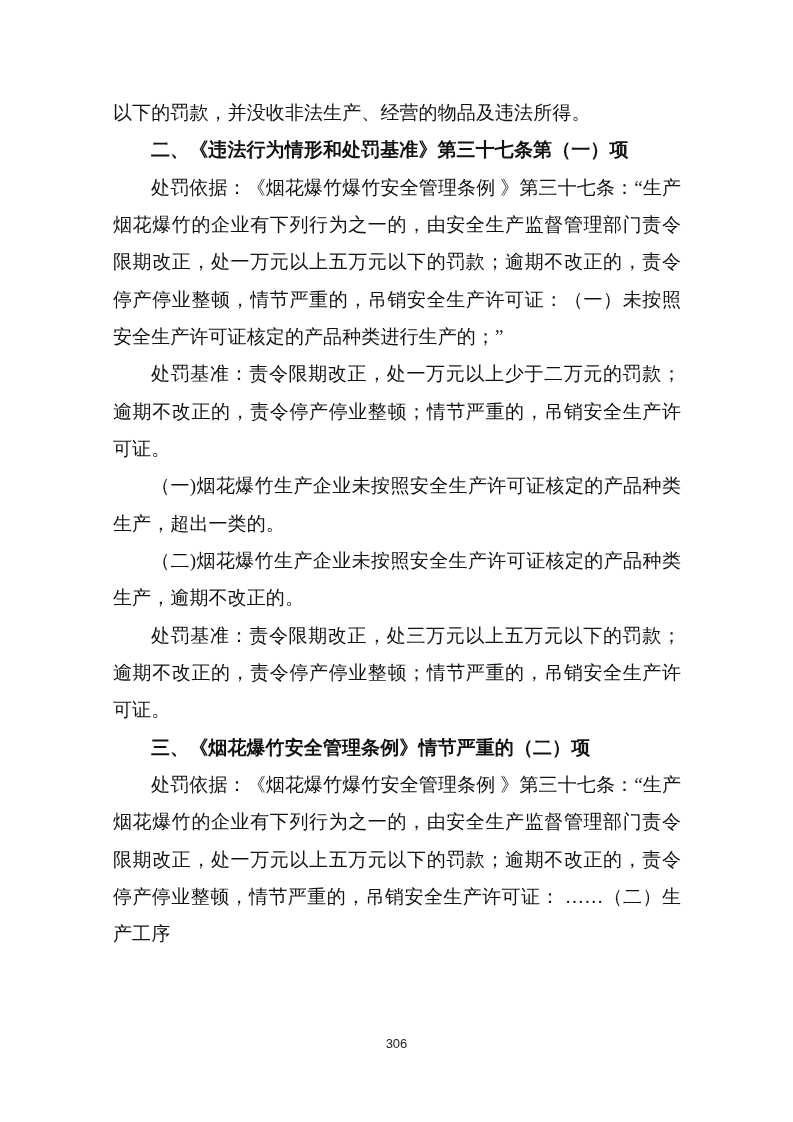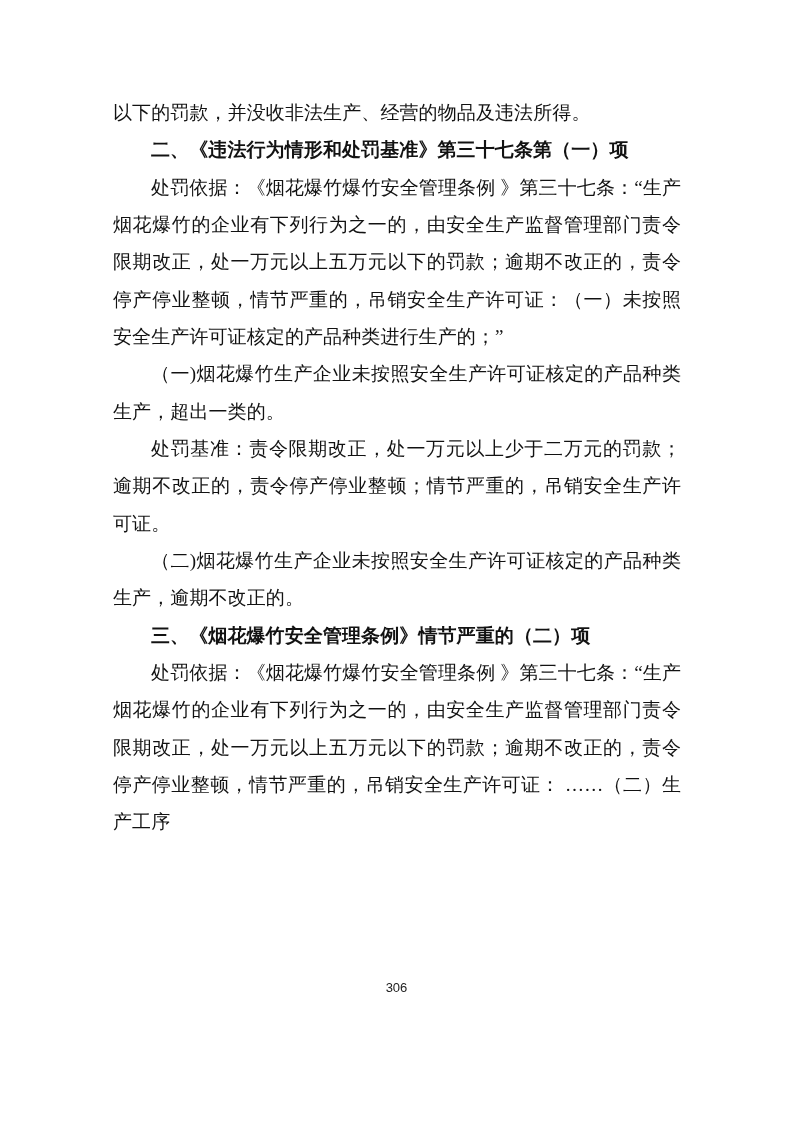--- a/index.html
+++ b/index.html
@@ -33,36 +33,37 @@
   }
   .para.no-indent {
     text-indent: 0;
   }
   .para.heading {
     font-weight: bold;
   }
   .footer {
     position: absolute;
     left: 0;
-    top: 980px;
+    top: 1036px;
     width: 100%;
     text-align: center;
     font-family: "Liberation Sans", "DejaVu Sans", sans-serif;
     font-size: 13px;
     color: #222222;
   }
 </style>
 </head>
 <body>
 
 <div class="page">
   <div class="content">
     <p class="para no-indent">以下的罚款，并没收非法生产、经营的物品及违法所得。</p>
     <p class="para heading">二、《违法行为情形和处罚基准》第三十七条第（一）项</p>
     <p class="para">处罚依据：《烟花爆竹爆竹安全管理条例 》第三十七条：“生产烟花爆竹的企业有下列行为之一的，由安全生产监督管理部门责令限期改正，处一万元以上五万元以下的罚款；逾期不改正的，责令停产停业整顿，情节严重的，吊销安全生产许可证：（一）未按照安全生产许可证核定的产品种类进行生产的；”</p>
+    <p class="para">处罚基准：责令限期改正，处一万元以上少于二万元的罚款；逾期不改正的，责令停产停业整顿；情节严重的，吊销安全生产许可证。</p>
     <p class="para">（一)烟花爆竹生产企业未按照安全生产许可证核定的产品种类生产，超出一类的。</p>
-    <p class="para">处罚基准：责令限期改正，处一万元以上少于二万元的罚款；逾期不改正的，责令停产停业整顿；情节严重的，吊销安全生产许可证。</p>
     <p class="para">（二)烟花爆竹生产企业未按照安全生产许可证核定的产品种类生产，逾期不改正的。</p>
+    <p class="para">处罚基准：责令限期改正，处三万元以上五万元以下的罚款；逾期不改正的，责令停产停业整顿；情节严重的，吊销安全生产许可证。</p>
     <p class="para heading">三、《烟花爆竹安全管理条例》情节严重的（二）项</p>
     <p class="para">处罚依据：《烟花爆竹爆竹安全管理条例 》第三十七条：“生产烟花爆竹的企业有下列行为之一的，由安全生产监督管理部门责令限期改正，处一万元以上五万元以下的罚款；逾期不改正的，责令停产停业整顿，情节严重的，吊销安全生产许可证： ……（二）生产工序</p>
   </div>
   <div class="footer">306</div>
 </div>
 
 </body></html>

